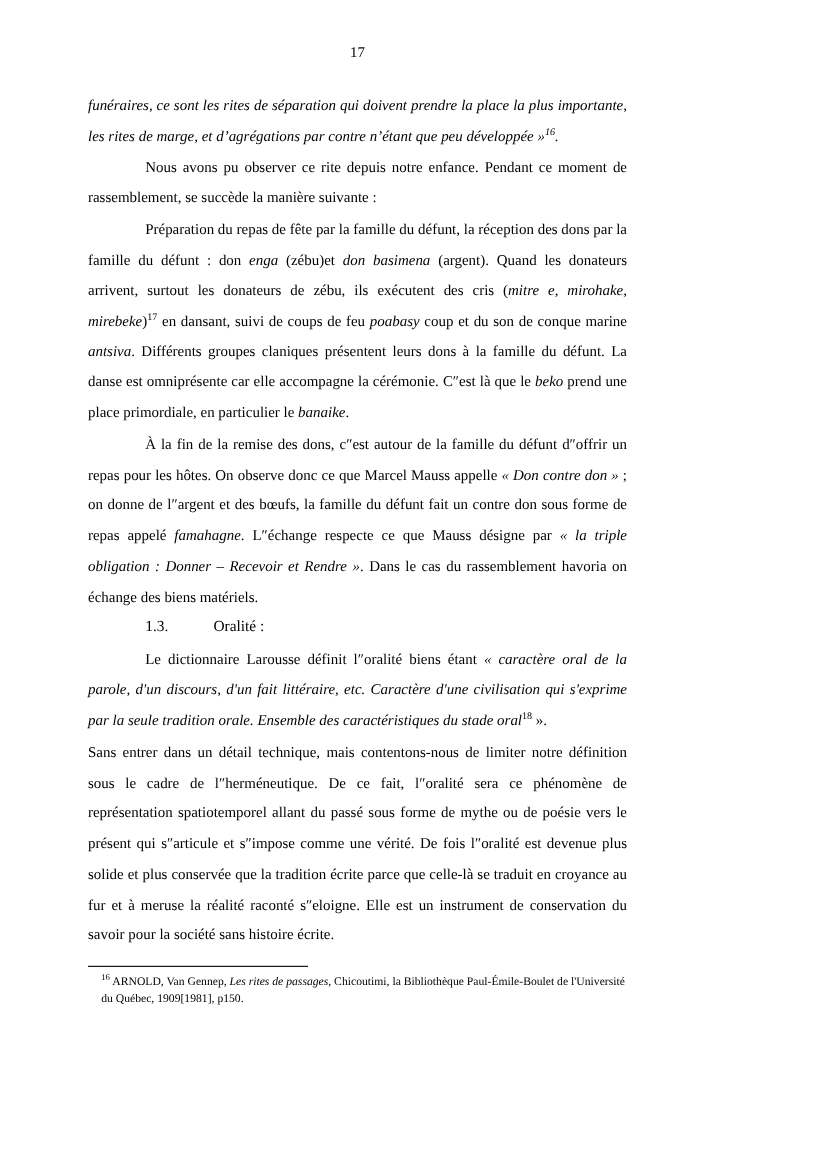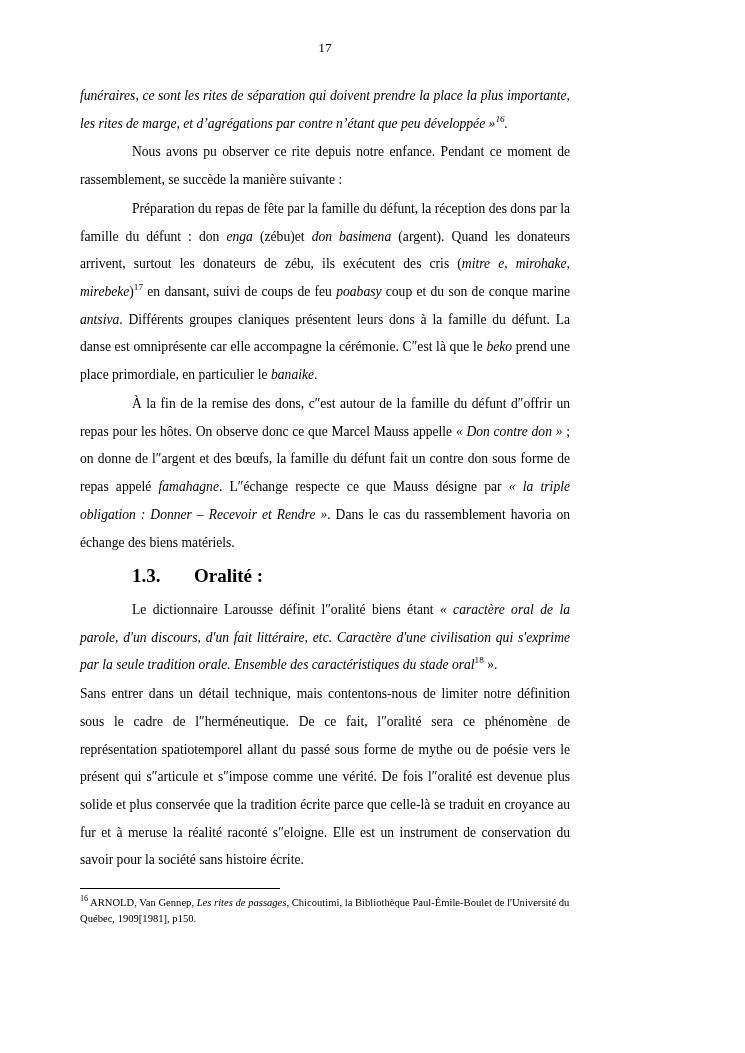--- a/index.html
+++ b/index.html
@@ -34,36 +34,37 @@
   .indent {
     text-indent: 52px;
   }
   .italic { font-style: italic; }
   .sup {
     font-size: 9.2px;
     vertical-align: super;
     line-height: 0;
   }
   .heading {
-    font-size: 19px;
+    font-size: 14px;
     line-height: 2.04;
-    font-weight: bold;
+    font-weight: normal;
     margin: 0;
     padding-left: 52px;
   }
   .heading .num { display: inline-block; width: 62px; }
   .footnote-sep {
     width: 200px;
     height: 0;
     border-top: 1px solid #000;
     margin: 14px 0 6px 0;
   }
   .footnotes {
     font-size: 10.6px;
     line-height: 1.48;
+    margin-left: 12px;
   }
   .footnotes p {
     margin: 0 0 1px 0;
     text-align: left;
   }
   .fn-mark {
     font-size: 8px;
     vertical-align: super;
     line-height: 0;
   }

